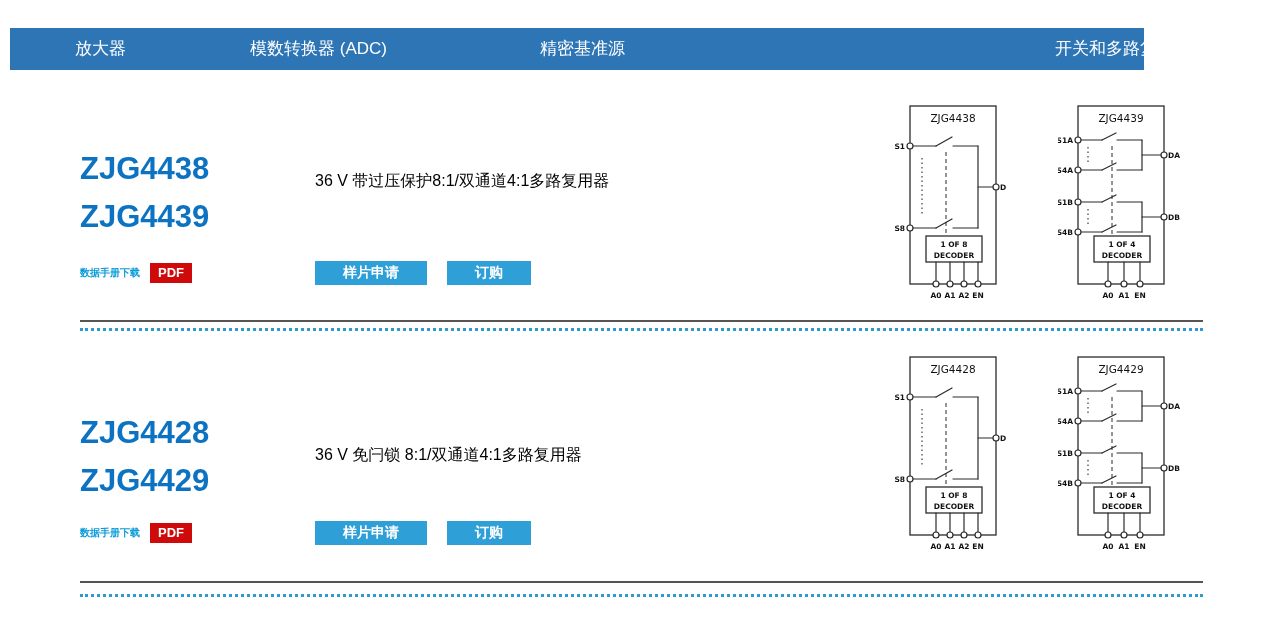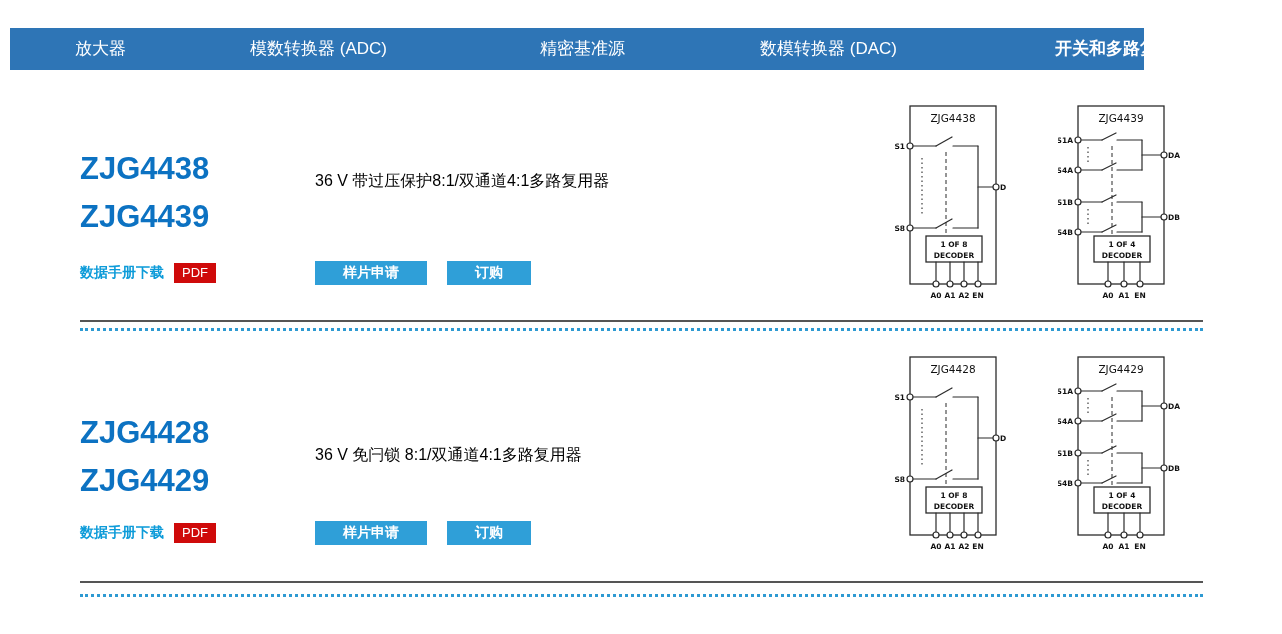--- a/index.html
+++ b/index.html
@@ -8,41 +8,41 @@
   }
   *{box-sizing:border-box}
   html,body{margin:0;padding:0}
   body{width:1282px;height:634px;background:#fff;position:relative;overflow:hidden;
        font-family:"Liberation Sans","DejaVu Sans",sans-serif}
 
   
   .topnav{position:absolute;top:28px;left:10px;width:1134px;height:42px;background:var(--nav-bg)}
   .nav-item{position:absolute;top:0;height:42px;line-height:42px;color:#fff;font-size:17px;
             text-decoration:none;cursor:pointer;white-space:nowrap}
-  .nav-item.active{font-weight:700}
+  .nav-item.active{font-weight:400}
 
   
   .product-row{position:absolute;left:0;width:1282px}
   .row1{top:95px;height:227px}
   .row2{top:345px;height:238px}
 
   .models{position:absolute;left:80px}
   .row1 .models{top:50px}
   .row2 .models{top:64px}
   .model{font-size:31px;font-weight:700;color:var(--title-blue);line-height:48px;cursor:pointer}
 
   .desc{position:absolute;left:315px;font-size:16px;color:#000000;white-space:nowrap}
   .row1 .desc{top:76px}
   .row2 .desc{top:100px}
 
   .datasheet{position:absolute;left:80px;display:flex;align-items:center;gap:10px}
   .row1 .datasheet{top:168px}
   .row2 .datasheet{top:178px}
-  .ds-link{color:var(--link-blue);font-weight:700;font-size:14px;text-decoration:none;cursor:pointer;white-space:nowrap}
-  .pdf{display:inline-block;background:var(--pdf-red);color:#fff;font-weight:400;font-size:13px;
+  .ds-link{color:var(--link-blue);font-weight:700;font-size:10px;text-decoration:none;cursor:pointer;white-space:nowrap}
+  .pdf{display:inline-block;background:var(--pdf-red);color:#fff;font-weight:700;font-size:13px;
        padding:2px 8px;line-height:16px;cursor:pointer}
 
   .buttons{position:absolute;left:315px;display:flex;gap:20px}
   .row1 .buttons{top:166px}
   .row2 .buttons{top:176px}
   .btn{background:var(--button-bg);color:#fff;font-weight:700;font-size:14px;padding:3px 28px;
        border:none;cursor:pointer;font-family:inherit;white-space:nowrap}
 
   .diagrams{position:absolute;right:100px;display:flex;gap:44px}
   .row1 .diagrams{top:5px}
@@ -70,21 +70,20 @@
   .mux .dec{font-size:7.5px;font-weight:700;text-anchor:middle}
   .mux .plb{font-size:7.5px;font-weight:700;text-anchor:middle}
 </style>
 </head>
 <body>
 
 <nav class="topnav">
   <a class="nav-item" style="left:65px">放大器</a>
   <a class="nav-item" style="left:530px">精密基准源</a>
   <a class="nav-item" style="left:240px">模数转换器 (ADC)</a>
-  <a class="nav-item" style="left:750px">数模转换器 (DAC)</a>
   <a class="nav-item active" style="left:1045px">开关和多路复用器</a>
 </nav>
 
 <section class="product-row row1">
   <div class="models">
     <div class="model">ZJG4438</div>
     <div class="model">ZJG4439</div>
   </div>
 
   <div class="desc">36 V 带过压保护8:1/双通道4:1多路复用器</div>

